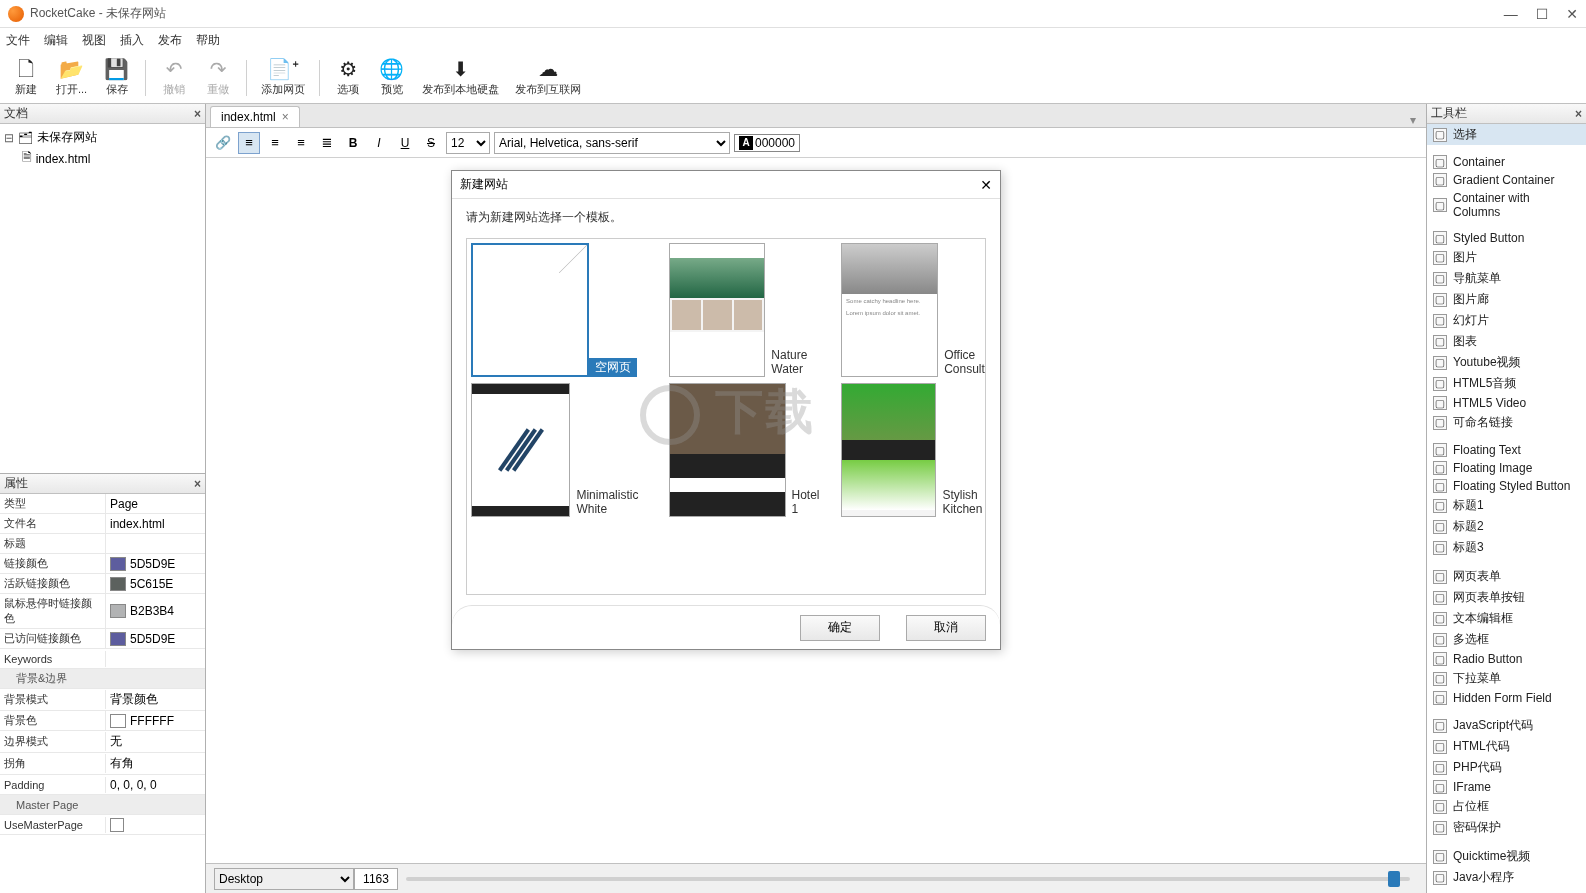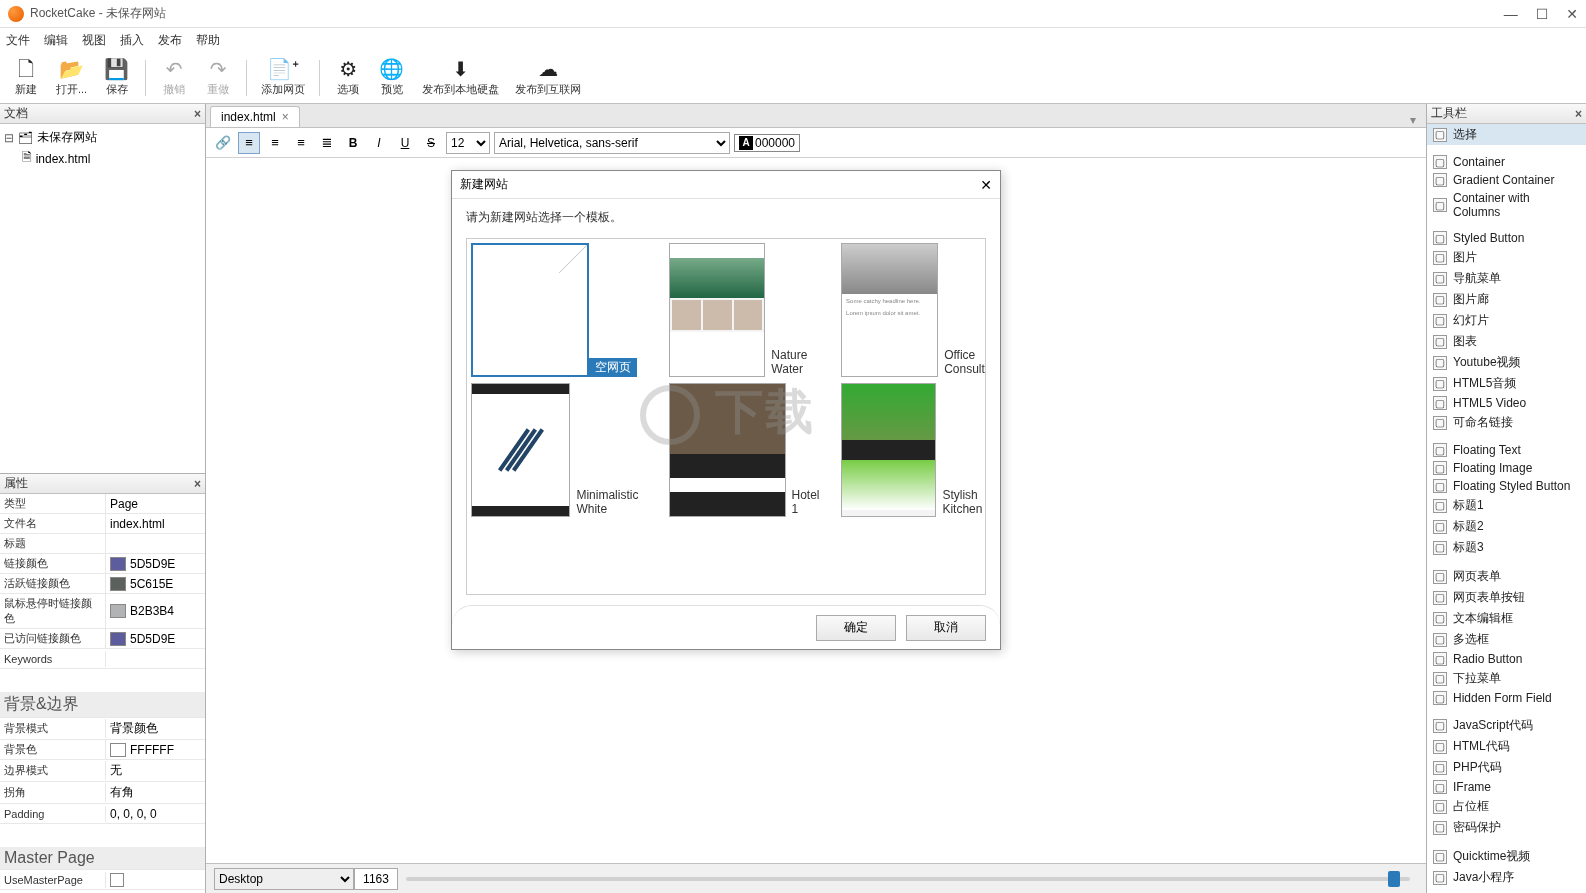--- a/index.html
+++ b/index.html
@@ -38,21 +38,21 @@
 .doc-tree { flex: 1; background: #fff; padding: 4px; overflow: auto; }
 .tree-item { display: flex; align-items: center; gap: 4px; padding: 1px 0; cursor: pointer; }
 .tree-item .tog { width: 10px; text-align: center; color: #666; }
 .tree-item .file-ico { font-size: 12px; }
 .tree-children { margin-left: 18px; }
 
 
 .prop-panel { height: 420px; background: #fff; border-top: 1px solid #b0b0b0; display: flex; flex-direction: column; }
 .prop-grid { flex: 1; overflow: auto; }
 .prop-row { display: flex; border-bottom: 1px solid #e8e8e8; min-height: 20px; align-items: center; }
-.prop-row.group { background: #ededed; color: #555; font-size: 16px; padding: 2px 4px; margin-top: 23px; }
+.prop-row.group { background: #ededed; color: #555; font-size: 11px; padding: 2px 16px; }
 .prop-key { width: 106px; padding: 2px 4px; border-right: 1px solid #e8e8e8; color: #333; font-size: 11px; }
 .prop-val { flex: 1; padding: 2px 4px; display: flex; align-items: center; gap: 4px; font-size: 11px; }
 .color-swatch { width: 16px; height: 14px; border: 1px solid #888; }
 .checkbox-empty { width: 14px; height: 14px; border: 1px solid #888; background: #fff; }
 
 
 .tab-bar { height: 24px; background: #e8e8e8; display: flex; align-items: flex-end; padding: 0 4px; border-bottom: 1px solid #c0c0c0; }
 .doc-tab { background: #fff; border: 1px solid #c0c0c0; border-bottom: none; padding: 3px 10px; display: flex; align-items: center; gap: 6px; border-radius: 3px 3px 0 0; }
 .doc-tab .x { color: #777; cursor: pointer; }
 
@@ -87,21 +87,21 @@
 .modal-title .x { margin-left: auto; cursor: pointer; font-size: 14px; }
 .modal-body { flex: 1; padding: 10px 14px; display: flex; flex-direction: column; overflow: hidden; }
 .modal-desc { margin-bottom: 12px; color: #333; }
 .template-scroll { flex: 1; border: 1px solid #ccc; padding: 4px; overflow-y: scroll; position: relative; }
 .template-grid { display: grid; grid-template-columns: repeat(4, 1fr); gap: 6px; }
 .tpl { display: flex; align-items: flex-end; cursor: pointer; }
 .tpl-thumb { width: 118px; height: 134px; border: 1px solid #aaa; background: #f4f4f4; position: relative; overflow: hidden; }
 .tpl.selected .tpl-thumb { border: 2px solid #2a7ab9; }
 .tpl-label { margin-top: 4px; font-size: 12px; color: #333; padding: 1px 6px; }
 .tpl.selected .tpl-label { background: #2a7ab9; color: #fff; }
-.modal-footer { height: 44px; display: flex; align-items: center; justify-content: flex-end; gap: 10px; padding: 0 14px; border-top: 1px solid #e0e0e0; border-radius: 20px; }
+.modal-footer { height: 44px; display: flex; align-items: center; justify-content: flex-end; gap: 26px; padding: 0 14px; border-top: 1px solid #e0e0e0; border-radius: 20px; }
 .modal-btn { min-width: 80px; height: 26px; border: 1px solid #aaa; background: linear-gradient(#fafafa,#e8e8e8); cursor: pointer; }
 
 
 .watermark { position: absolute; left: 640px; top: 380px; font-size: 48px; color: rgba(150,150,150,0.35); font-weight: bold; letter-spacing: 2px; pointer-events: none; z-index: 200; }
 .watermark .circ { display: inline-block; width: 60px; height: 60px; border: 6px solid rgba(150,150,150,0.35); border-radius: 50%; vertical-align: middle; position: relative; }
 
 
 .thumb-blank { background: #fff; }
 .thumb-blank::after { content:""; position:absolute; right:0; top:0; width:28px; height:28px; background: linear-gradient(135deg, transparent 48%, #ccc 50%, #fff 52%); }
 .thumb-nature { display:flex; flex-direction:column; }

